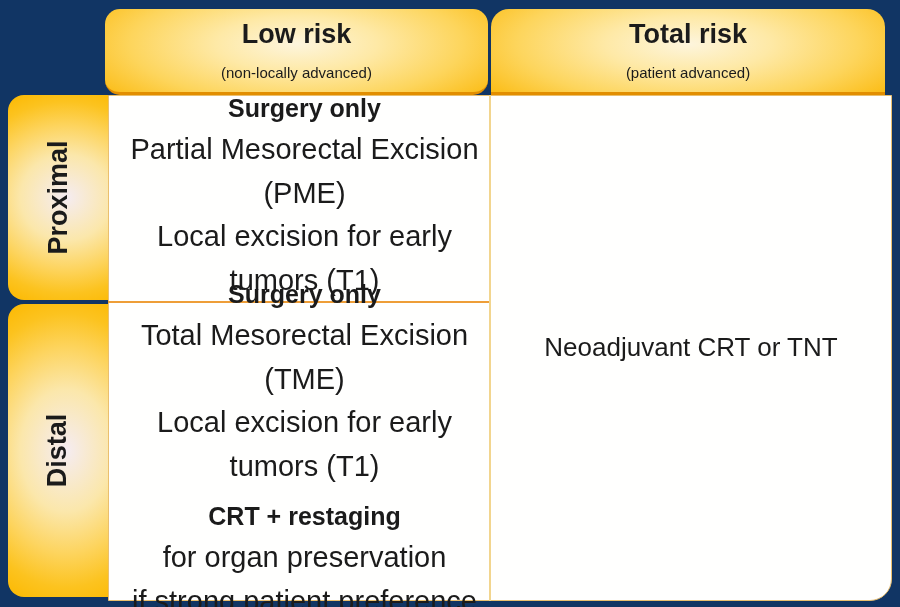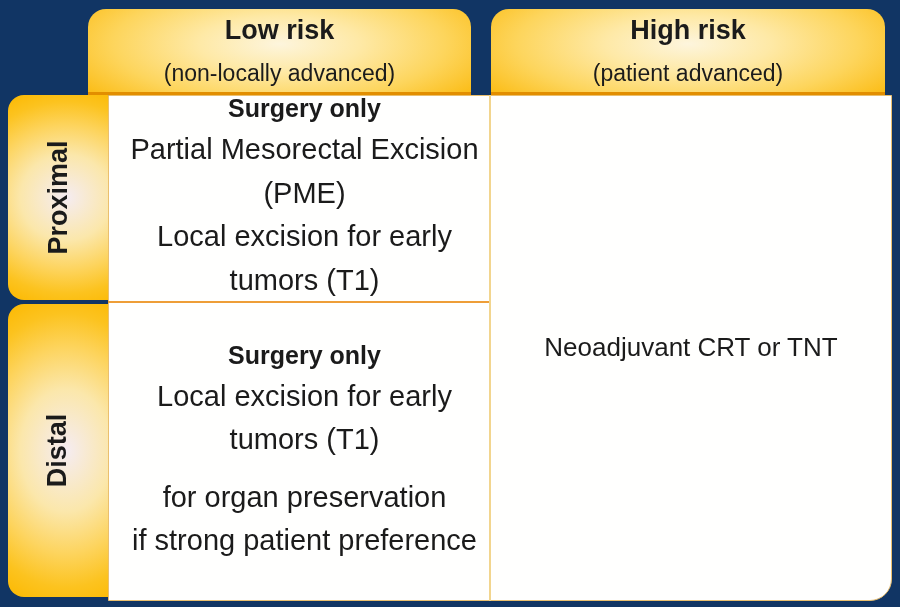--- a/index.html
+++ b/index.html
@@ -35,24 +35,24 @@
     position:absolute;top:9px;height:86px;
     border-radius:18px 18px 0 0;
     border-bottom:3px solid #e28e00;
     box-sizing:border-box;
     background:
       radial-gradient(ellipse 75% 120% at 50% 42%,
         #fdf5dd 0%, #fee9a6 28%, #fdd55c 58%, #fbbb12 84%, #f9ad00 100%);
     display:flex;flex-direction:column;align-items:center;justify-content:center;
     text-align:center;line-height:1.15;
   }
-  .col-header.low{left:88px;width:383px;}
+  .col-header.low{left:105px;width:383px;border-radius:15px;}
   .col-header.high{left:491px;width:394px;}
   .col-title{font-size:27px;font-weight:bold;}
-  .col-subtitle{font-size:23px;font-weight:normal;margin-top:14px;}
+  .col-subtitle{font-size:15px;font-weight:normal;margin-top:14px;}
 
   
   .row-header{
     position:absolute;left:8px;width:100px;
     background:
       radial-gradient(ellipse 120% 55% at 58% 50%,
         #f5ecf2 0%, #fbe7ab 38%, #fdd45e 64%, #fcc31f 85%, #fcba05 100%);
     display:flex;align-items:center;justify-content:center;
   }
   .row-header.proximal{top:95px;height:205px;border-radius:16px 0 0 16px;}
@@ -83,21 +83,21 @@
 
   <div class="panel"></div>
   <div class="v-divider"></div>
   <div class="h-divider"></div>
 
   <div class="col-header low">
     <div class="col-title">Low risk</div>
     <div class="col-subtitle">(non-locally advanced)</div>
   </div>
   <div class="col-header high">
-    <div class="col-title">High risk</div>
+    <div class="col-title">Total risk</div>
     <div class="col-subtitle">(patient advanced)</div>
   </div>
 
   <div class="row-header proximal">
     <div class="row-label">Proximal</div>
   </div>
   <div class="row-header distal">
     <div class="row-label">Distal</div>
   </div>
 
@@ -105,23 +105,25 @@
     <div class="block">
       <div class="cell-heading">Surgery only</div>
       <div class="cell-line">Partial Mesorectal Excision (PME)</div>
       <div class="cell-line">Local excision for early tumors (T1)</div>
     </div>
   </div>
 
   <div class="cell distal-low">
     <div class="block">
       <div class="cell-heading">Surgery only</div>
+      <div class="cell-line">Total Mesorectal Excision (TME)</div>
       <div class="cell-line">Local excision for early tumors (T1)</div>
     </div>
     <div class="block">
+      <div class="cell-heading">CRT + restaging</div>
       <div class="cell-line">for organ preservation</div>
       <div class="cell-line">if strong patient preference</div>
     </div>
   </div>
 
   <div class="cell high-risk">
     <div class="big-line">Neoadjuvant CRT or TNT</div>
   </div>
 
 </div>

